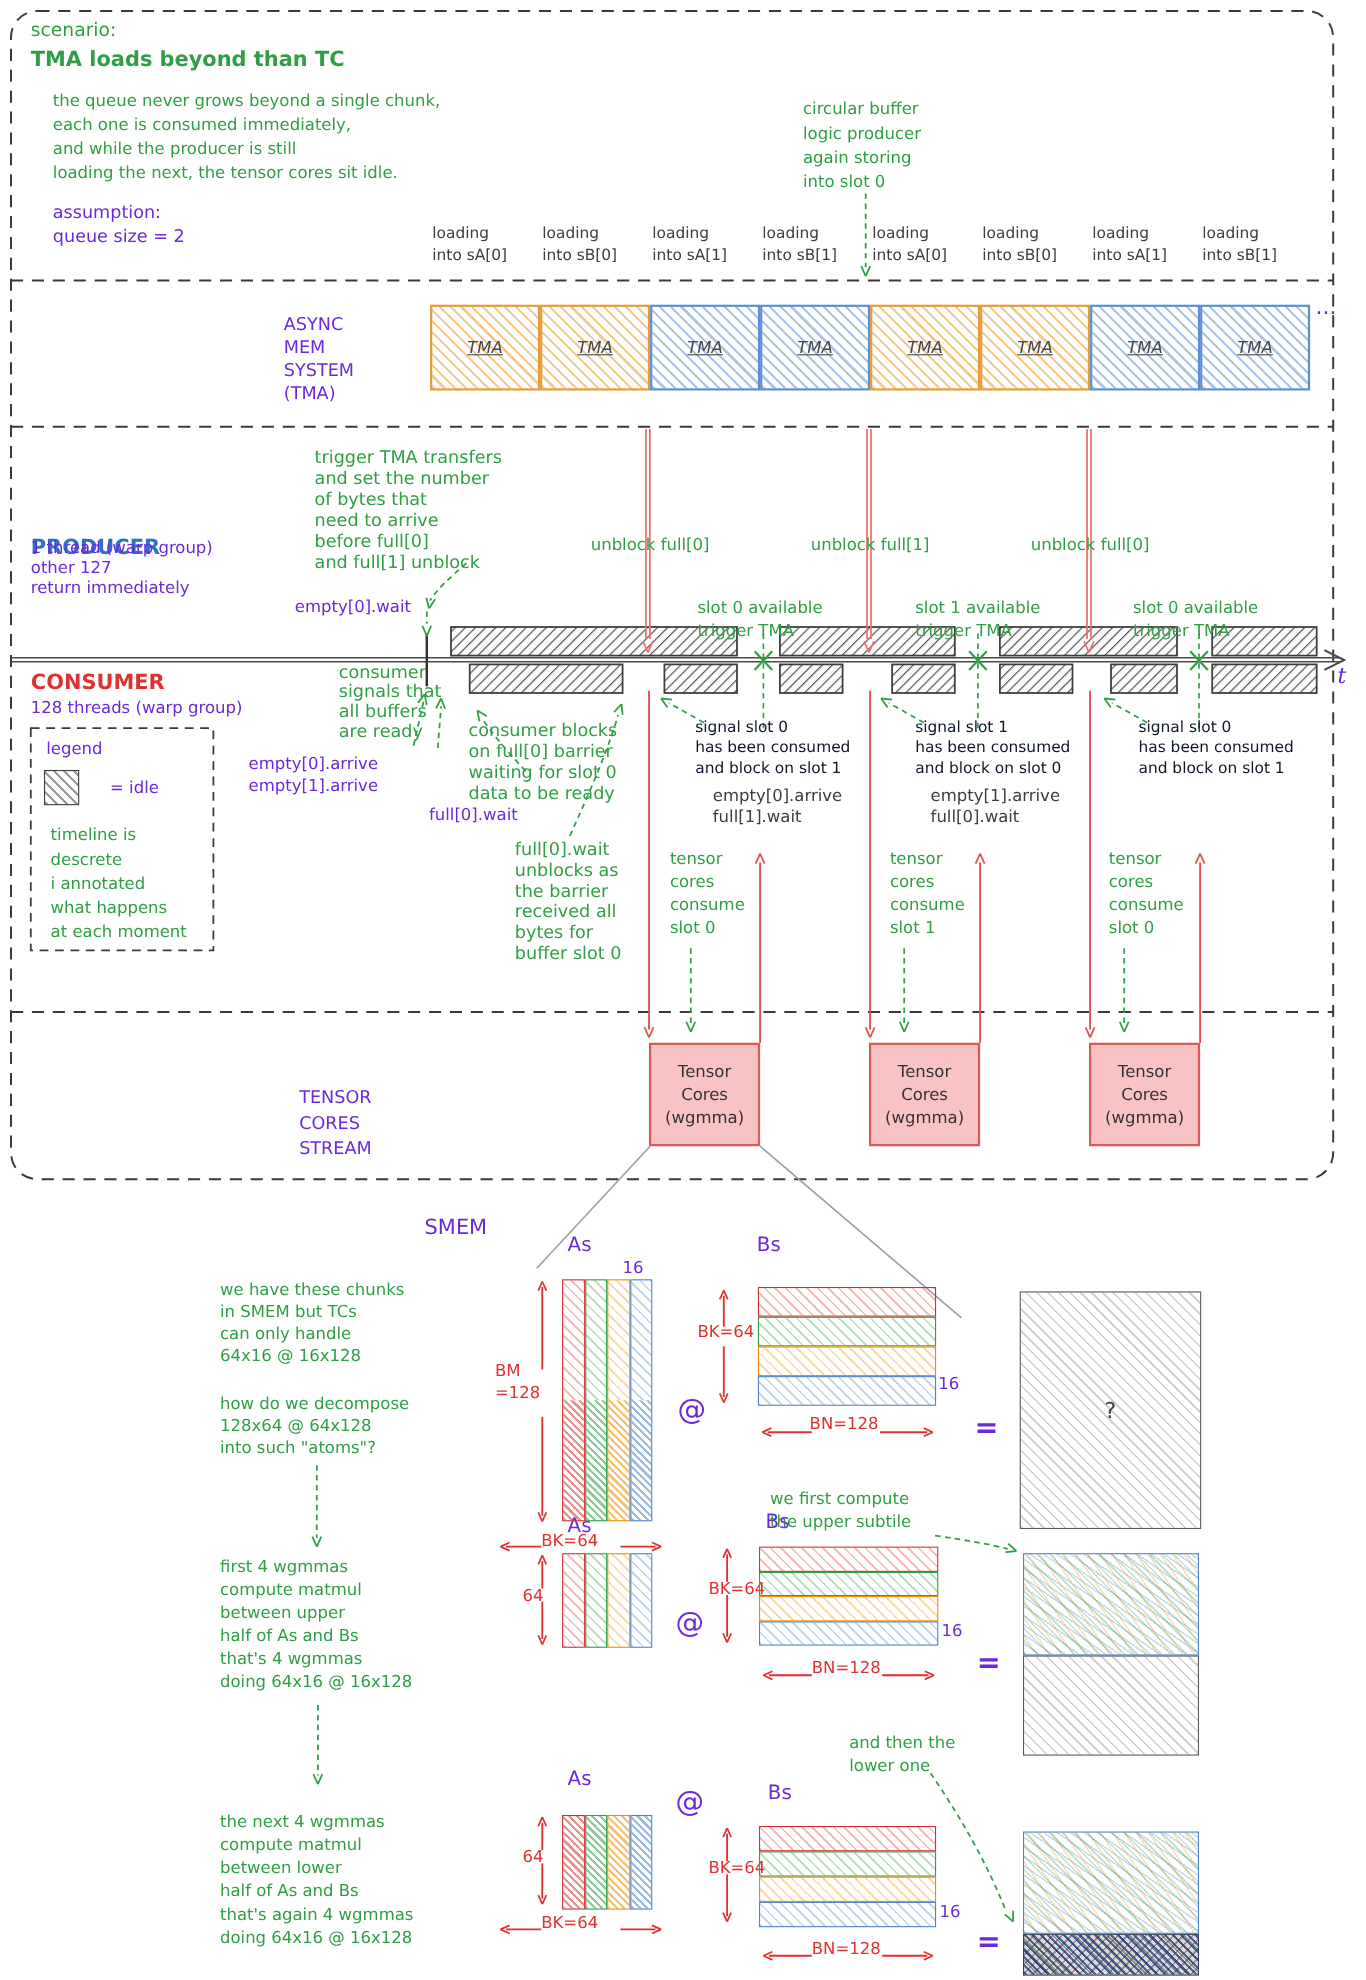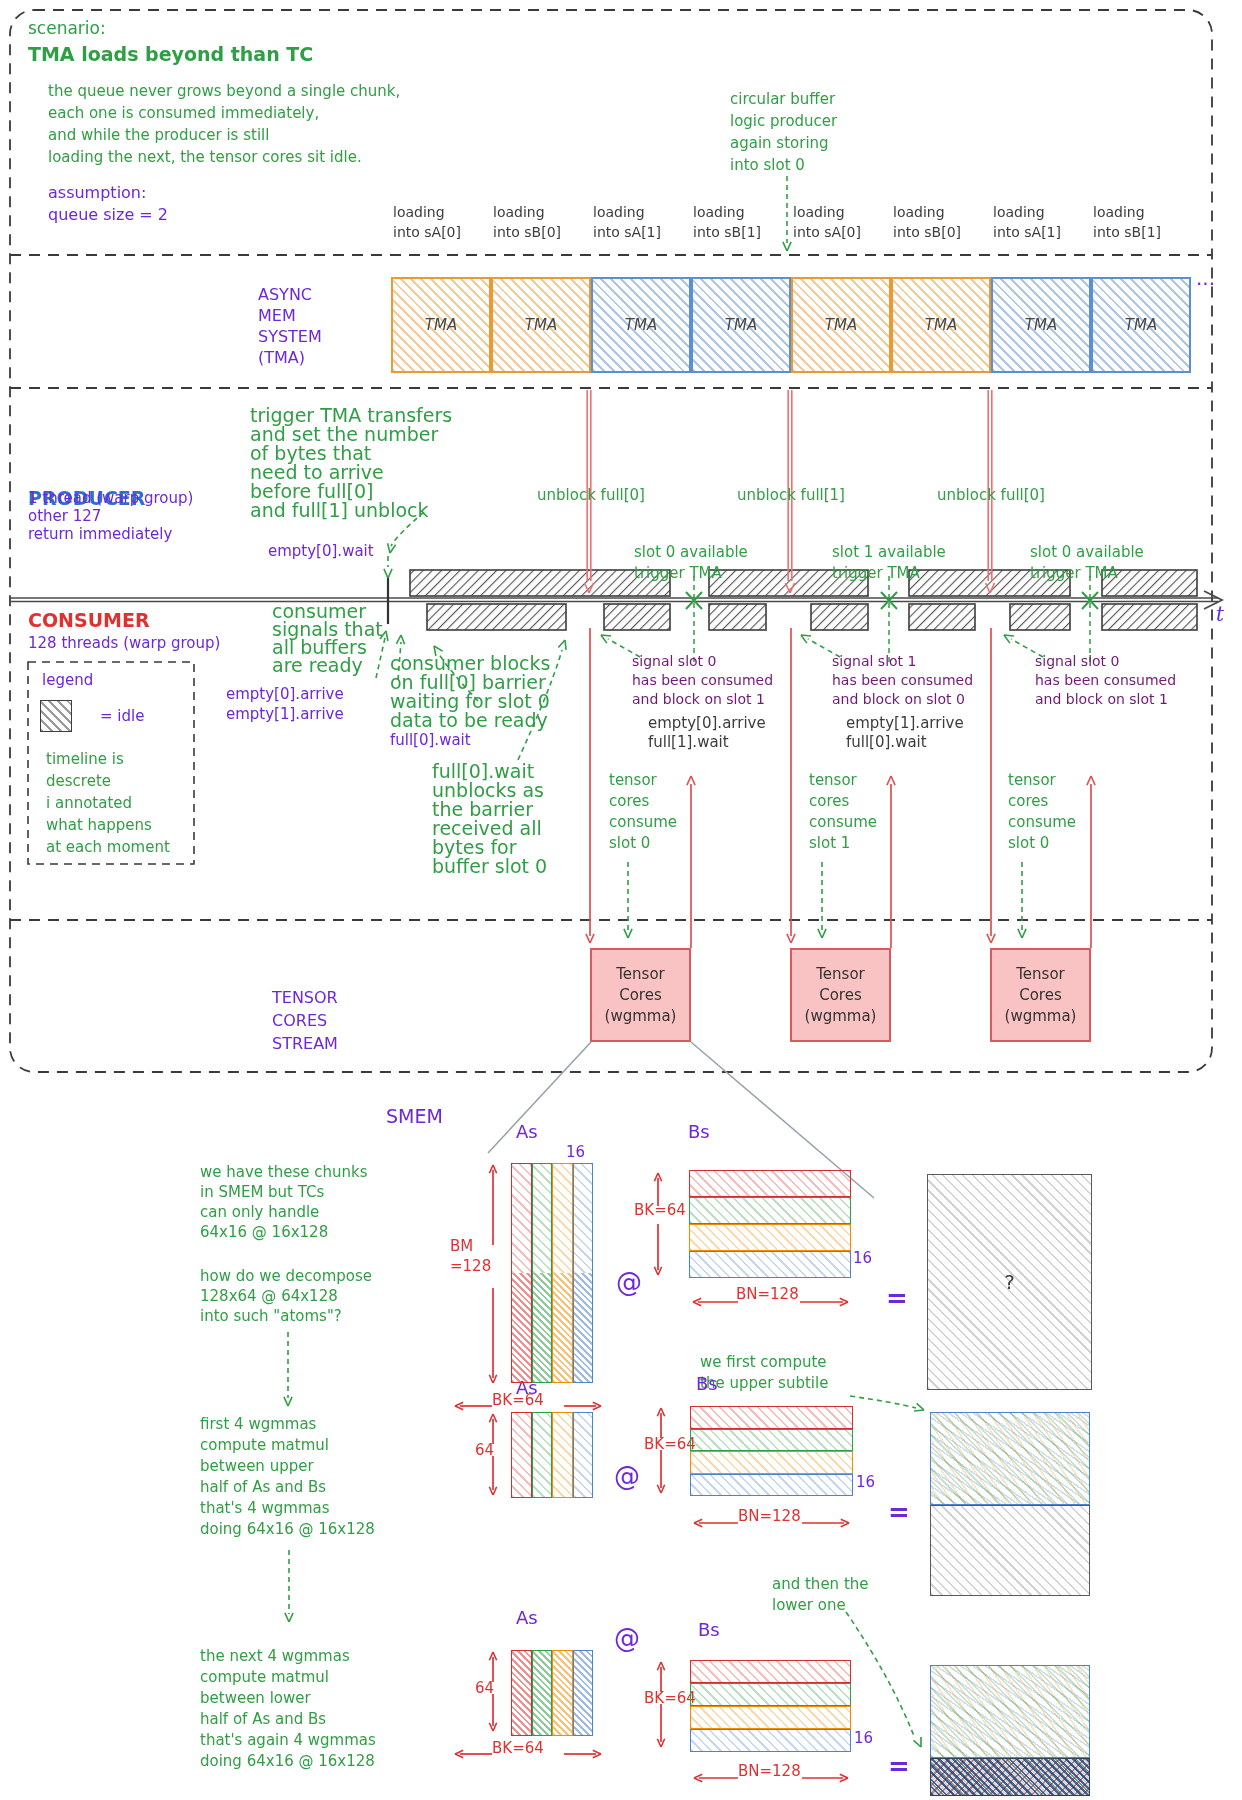--- a/index.html
+++ b/index.html
@@ -1,39 +1,39 @@
 <!DOCTYPE html>
 <html><head>
 <meta charset="utf-8">
 <style>
   html,body{margin:0;padding:0;background:#fff;}
   #root{position:relative;width:1242px;height:1800px;background:#fff;overflow:hidden;
         font-family:"DejaVu Sans",sans-serif;}
   #lines{position:absolute;left:0;top:0;}
   .t{position:absolute;white-space:pre-line;line-height:20px;font-size:15px;color:#6d28d9;}
   .g{color:#2f9e44;} .r{color:#e03131;} .bl{color:#2b6fd0;} .rd{color:#e03131;}
-  .f14{font-size:19px;line-height:19px;} .f16{font-size:16px;line-height:22px;}
+  .f14{font-size:16px;line-height:19px;margin-left:36px;} .f16{font-size:16px;line-height:22px;}
   .f17{font-size:17px;} .f18{font-size:18px;} .f19{font-size:19px;line-height:24px;}
   .f20{font-size:20px;} .f26{font-size:26px;} .bold{font-weight:bold;}
   .lh18{line-height:18px;} .lh21{line-height:21px;} .lh22{line-height:22px;} .lh23{line-height:23px;}
   .ser{font-family:"DejaVu Serif",serif;font-style:italic;}
   
-  .tma{position:absolute;top:277px;width:100px;height:96px;box-sizing:border-box;display:flex;
-       align-items:center;justify-content:center;font-style:italic;font-size:15px;color:#474747;}
+  .tma{position:absolute;top:277px;width:100px;height:78px;box-sizing:border-box;display:flex;
+       align-items:center;justify-content:center;font-style:italic;font-size:15px;color:#474747;text-decoration:underline;}
   .tma-o{border:2px solid #e89b35;background:repeating-linear-gradient(45deg,rgba(235,160,60,.55) 0 2px,rgba(255,252,246,0) 2px 7px);}
   .tma-b{border:2px solid #5b8fd4;background:repeating-linear-gradient(45deg,rgba(90,140,210,.5) 0 2px,transparent 2px 7px);}
   .load{position:absolute;top:202px;width:100px;font-size:14px;line-height:20px;color:#3d3d3d;white-space:pre-line;}
   
   .pink{position:absolute;top:948px;width:101px;height:94px;box-sizing:border-box;background:#f9c3c3;
         border:2px solid #d85a5a;display:flex;align-items:center;justify-content:center;text-align:center;
         font-size:15px;line-height:21px;color:#333;white-space:pre-line;}
   
   .unb{position:absolute;top:486px;width:180px;text-align:center;color:#2f9e44;font-size:15px;}
   .sa{position:absolute;top:542px;color:#2f9e44;font-size:15px;line-height:21px;white-space:pre-line;}
-  .sig{position:absolute;top:652px;color:#701a75;font-size:14px;line-height:19px;white-space:pre-line;}
+  .sig{position:absolute;top:652px;color:#0f172a;font-size:14px;line-height:19px;white-space:pre-line;}
   .sigd{position:absolute;top:714px;color:#3d3d3d;font-size:15px;line-height:19px;white-space:pre-line;}
   .con{position:absolute;top:770px;color:#2f9e44;font-size:15px;line-height:21px;white-space:pre-line;}
   
   .sw{position:absolute;left:40px;top:700px;width:30px;height:30px;border:1.6px solid #3d3d3d;
       background:repeating-linear-gradient(45deg,rgba(70,70,70,.55) 0 2px,transparent 2px 6.5px);}
   
   .mx{position:absolute;box-sizing:border-box;}
   .mxcols{display:flex;height:100%;} .mxcols>div{flex:1;display:flex;flex-direction:column;border:1.7px solid;}
   .mxcols>div>div{flex:1;}
   .split>div>div:first-child{border-bottom:1.7px solid;}

